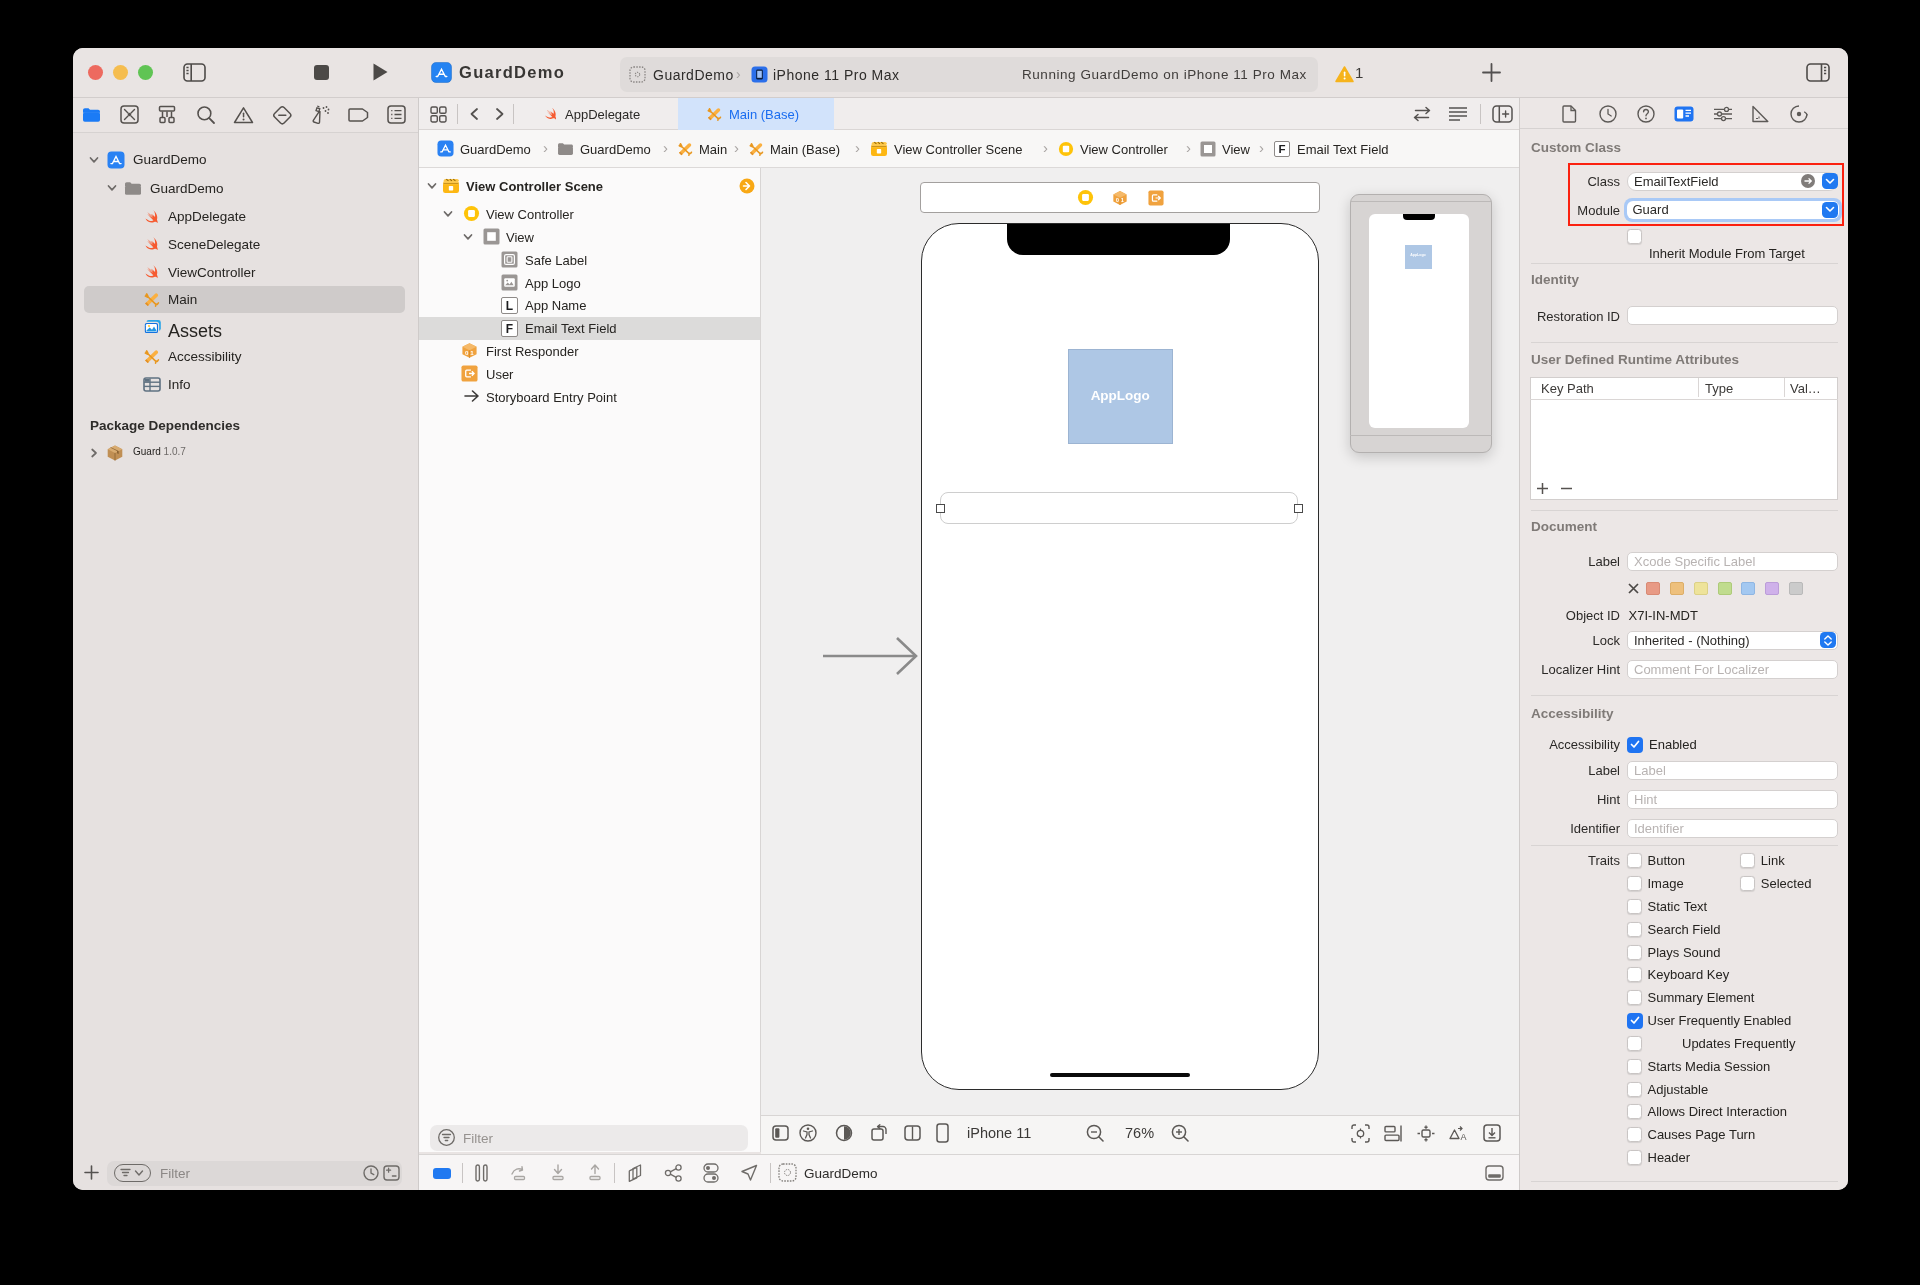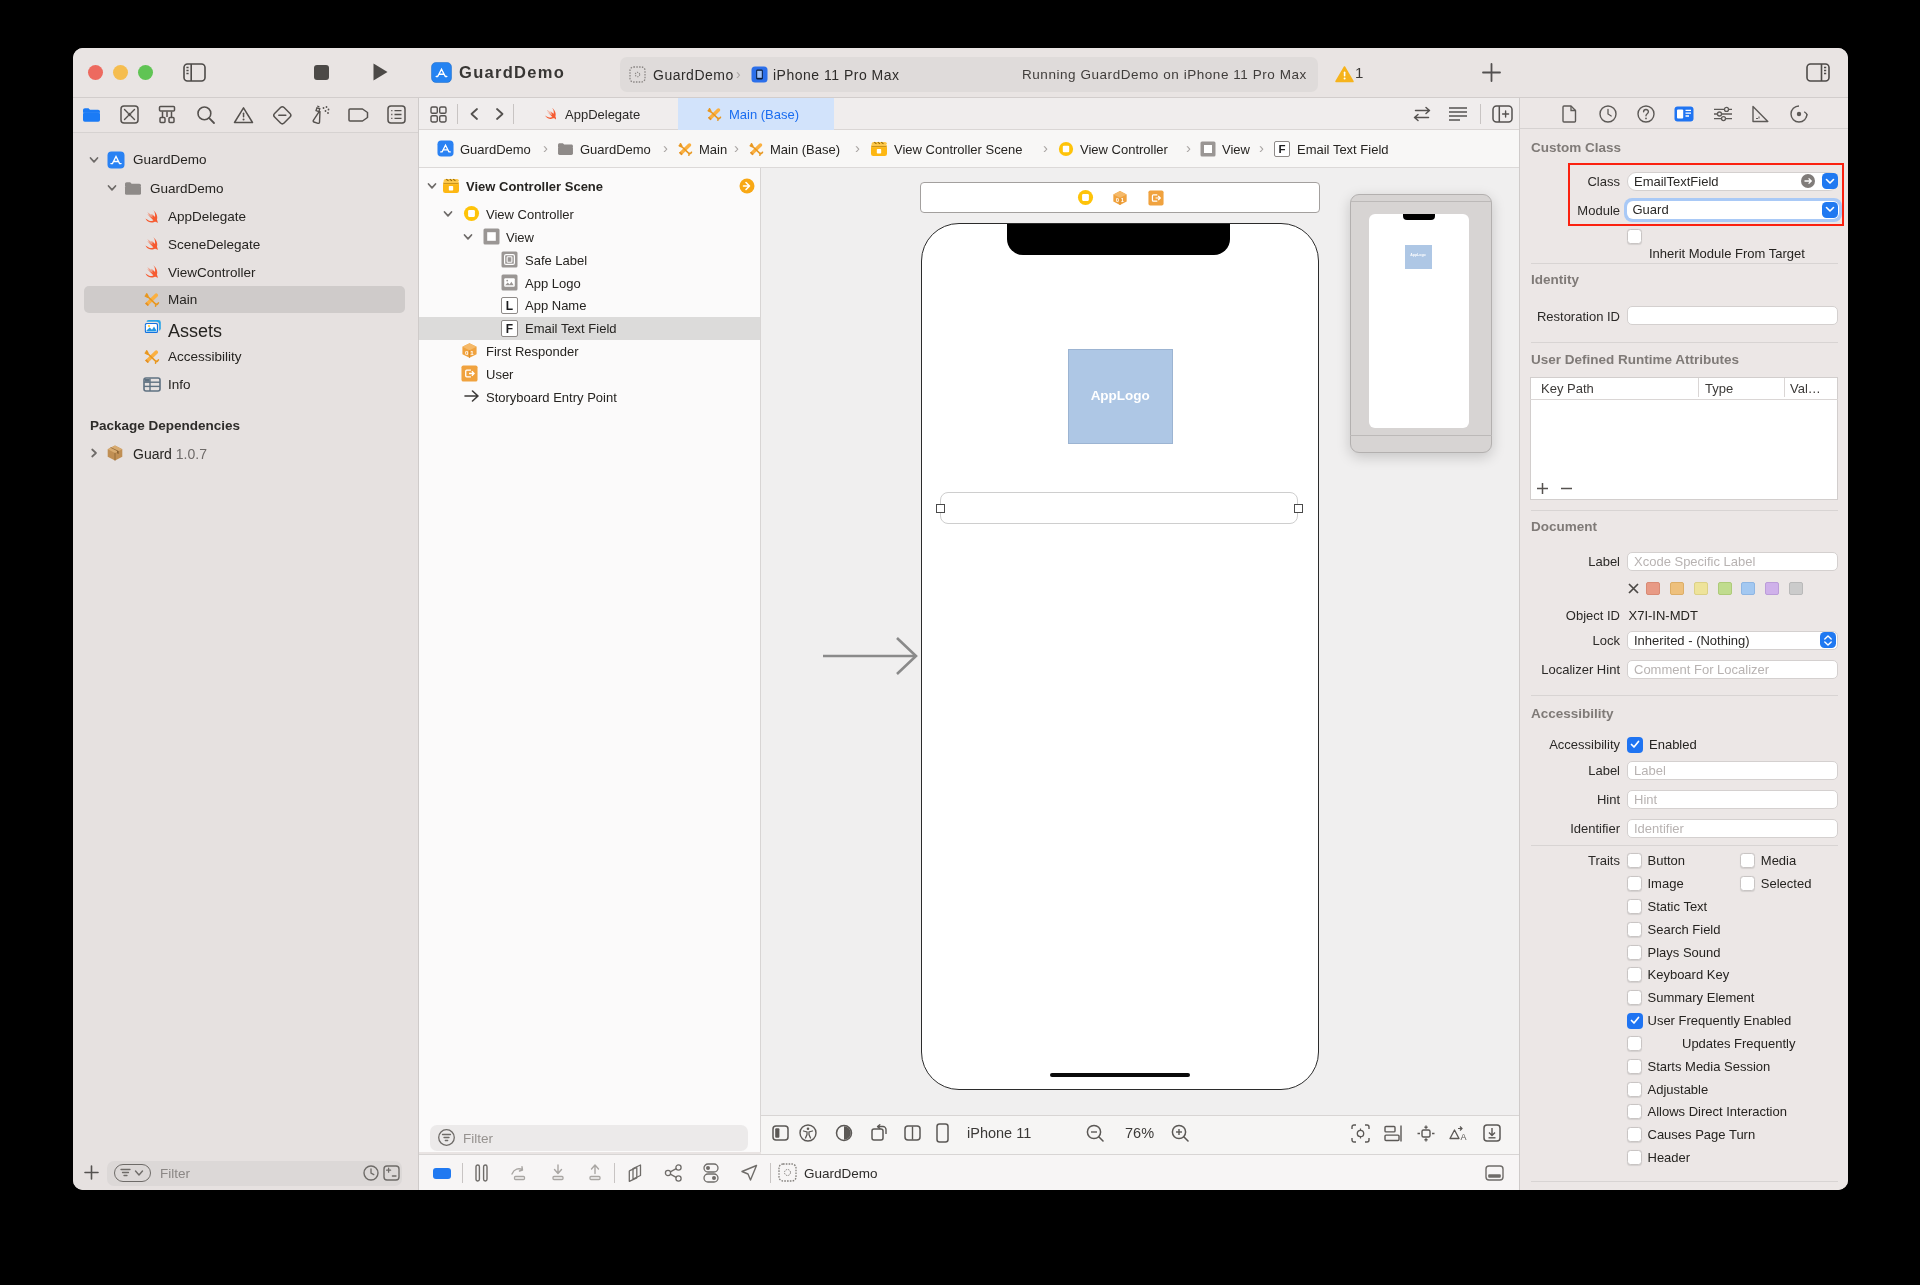--- a/index.html
+++ b/index.html
@@ -258,21 +258,21 @@
       <use href="#i-info"></use>
     </svg>
   <div class="txt" style="left:95px;top:329px;font-size:13.5px">Info</div>
   <div class="txt" style="left:17px;top:370px;font-size:13.5px;font-weight:bold;color:#2e2c2a">Package Dependencies</div>
   <svg class="abs" style="left:16px;top:400px" width="10" height="10">
       <use href="#i-chev-r"></use>
     </svg>
   <svg class="abs" style="left:33px;top:396px" width="18" height="18">
       <use href="#i-pkg"></use>
     </svg>
-  <div class="txt" style="left:60px;top:398px;font-size:14px">Guard <span style="color:#6e6a68">1.0.7</span></div>
+  <div class="txt" style="left:60px;top:398px;font-size:10px">Guard <span style="color:#6e6a68">1.0.7</span></div>
 
   <svg class="abs" style="left:357px;top:58px" width="17" height="17" viewBox="0 0 17 17">
     <rect x="1" y="1" width="6.3" height="6.3" rx="1.4" fill="none" stroke="#555250" stroke-width="1.4"></rect>
     <rect x="9.7" y="1" width="6.3" height="6.3" rx="1.4" fill="none" stroke="#555250" stroke-width="1.4"></rect>
     <rect x="1" y="9.7" width="6.3" height="6.3" rx="1.4" fill="none" stroke="#555250" stroke-width="1.4"></rect>
     <rect x="9.7" y="9.7" width="6.3" height="6.3" rx="1.4" fill="none" stroke="#555250" stroke-width="1.4"></rect>
   </svg>
   <div class="abs" style="left:384px;top:56px;width:1px;height:20px;background:#c8c4c3"></div>
   <svg class="abs" style="left:395px;top:59px" width="12" height="14" viewBox="0 0 12 14">
       <path d="M9 2 L3.5 7 L9 12" fill="none" stroke="#555250" stroke-width="1.8" stroke-linecap="round" stroke-linejoin="round"></path>
@@ -687,21 +687,21 @@
   <div class="ifield" style="top:713.2px"><span class="ph">Label</span></div>
   <div class="ilabel" style="top:744.2px">Hint</div>
   <div class="ifield" style="top:742.2px"><span class="ph">Hint</span></div>
   <div class="ilabel" style="top:772.9px">Identifier</div>
   <div class="ifield" style="top:770.9px"><span class="ph">Identifier</span></div>
   <div class="sep" style="top:796.7px"></div>
   <div class="ilabel" style="top:805.4px">Traits</div>
   <div class="cb" style="left:1553.6px;top:805.4px"></div>
   <div class="txt" style="left:1574.5px;top:805.4px">Button</div>
   <div class="cb" style="left:1666.7px;top:805.4px"></div>
-  <div class="txt" style="left:1687.8px;top:805.4px">Media</div>
+  <div class="txt" style="left:1687.8px;top:805.4px">Link</div>
   <div class="cb" style="left:1553.6px;top:828.0px"></div>
   <div class="txt" style="left:1574.5px;top:828.0px">Image</div>
   <div class="cb" style="left:1666.7px;top:828.0px"></div>
   <div class="txt" style="left:1687.8px;top:828.0px">Selected</div>
   <div class="cb" style="left:1553.6px;top:850.9px"></div>
   <div class="txt" style="left:1574.5px;top:850.9px">Static Text</div>
   <div class="cb" style="left:1553.6px;top:873.5px"></div>
   <div class="txt" style="left:1574.5px;top:873.5px">Search Field</div>
   <div class="cb" style="left:1553.6px;top:896.7px"></div>
   <div class="txt" style="left:1574.5px;top:896.7px">Plays Sound</div>

